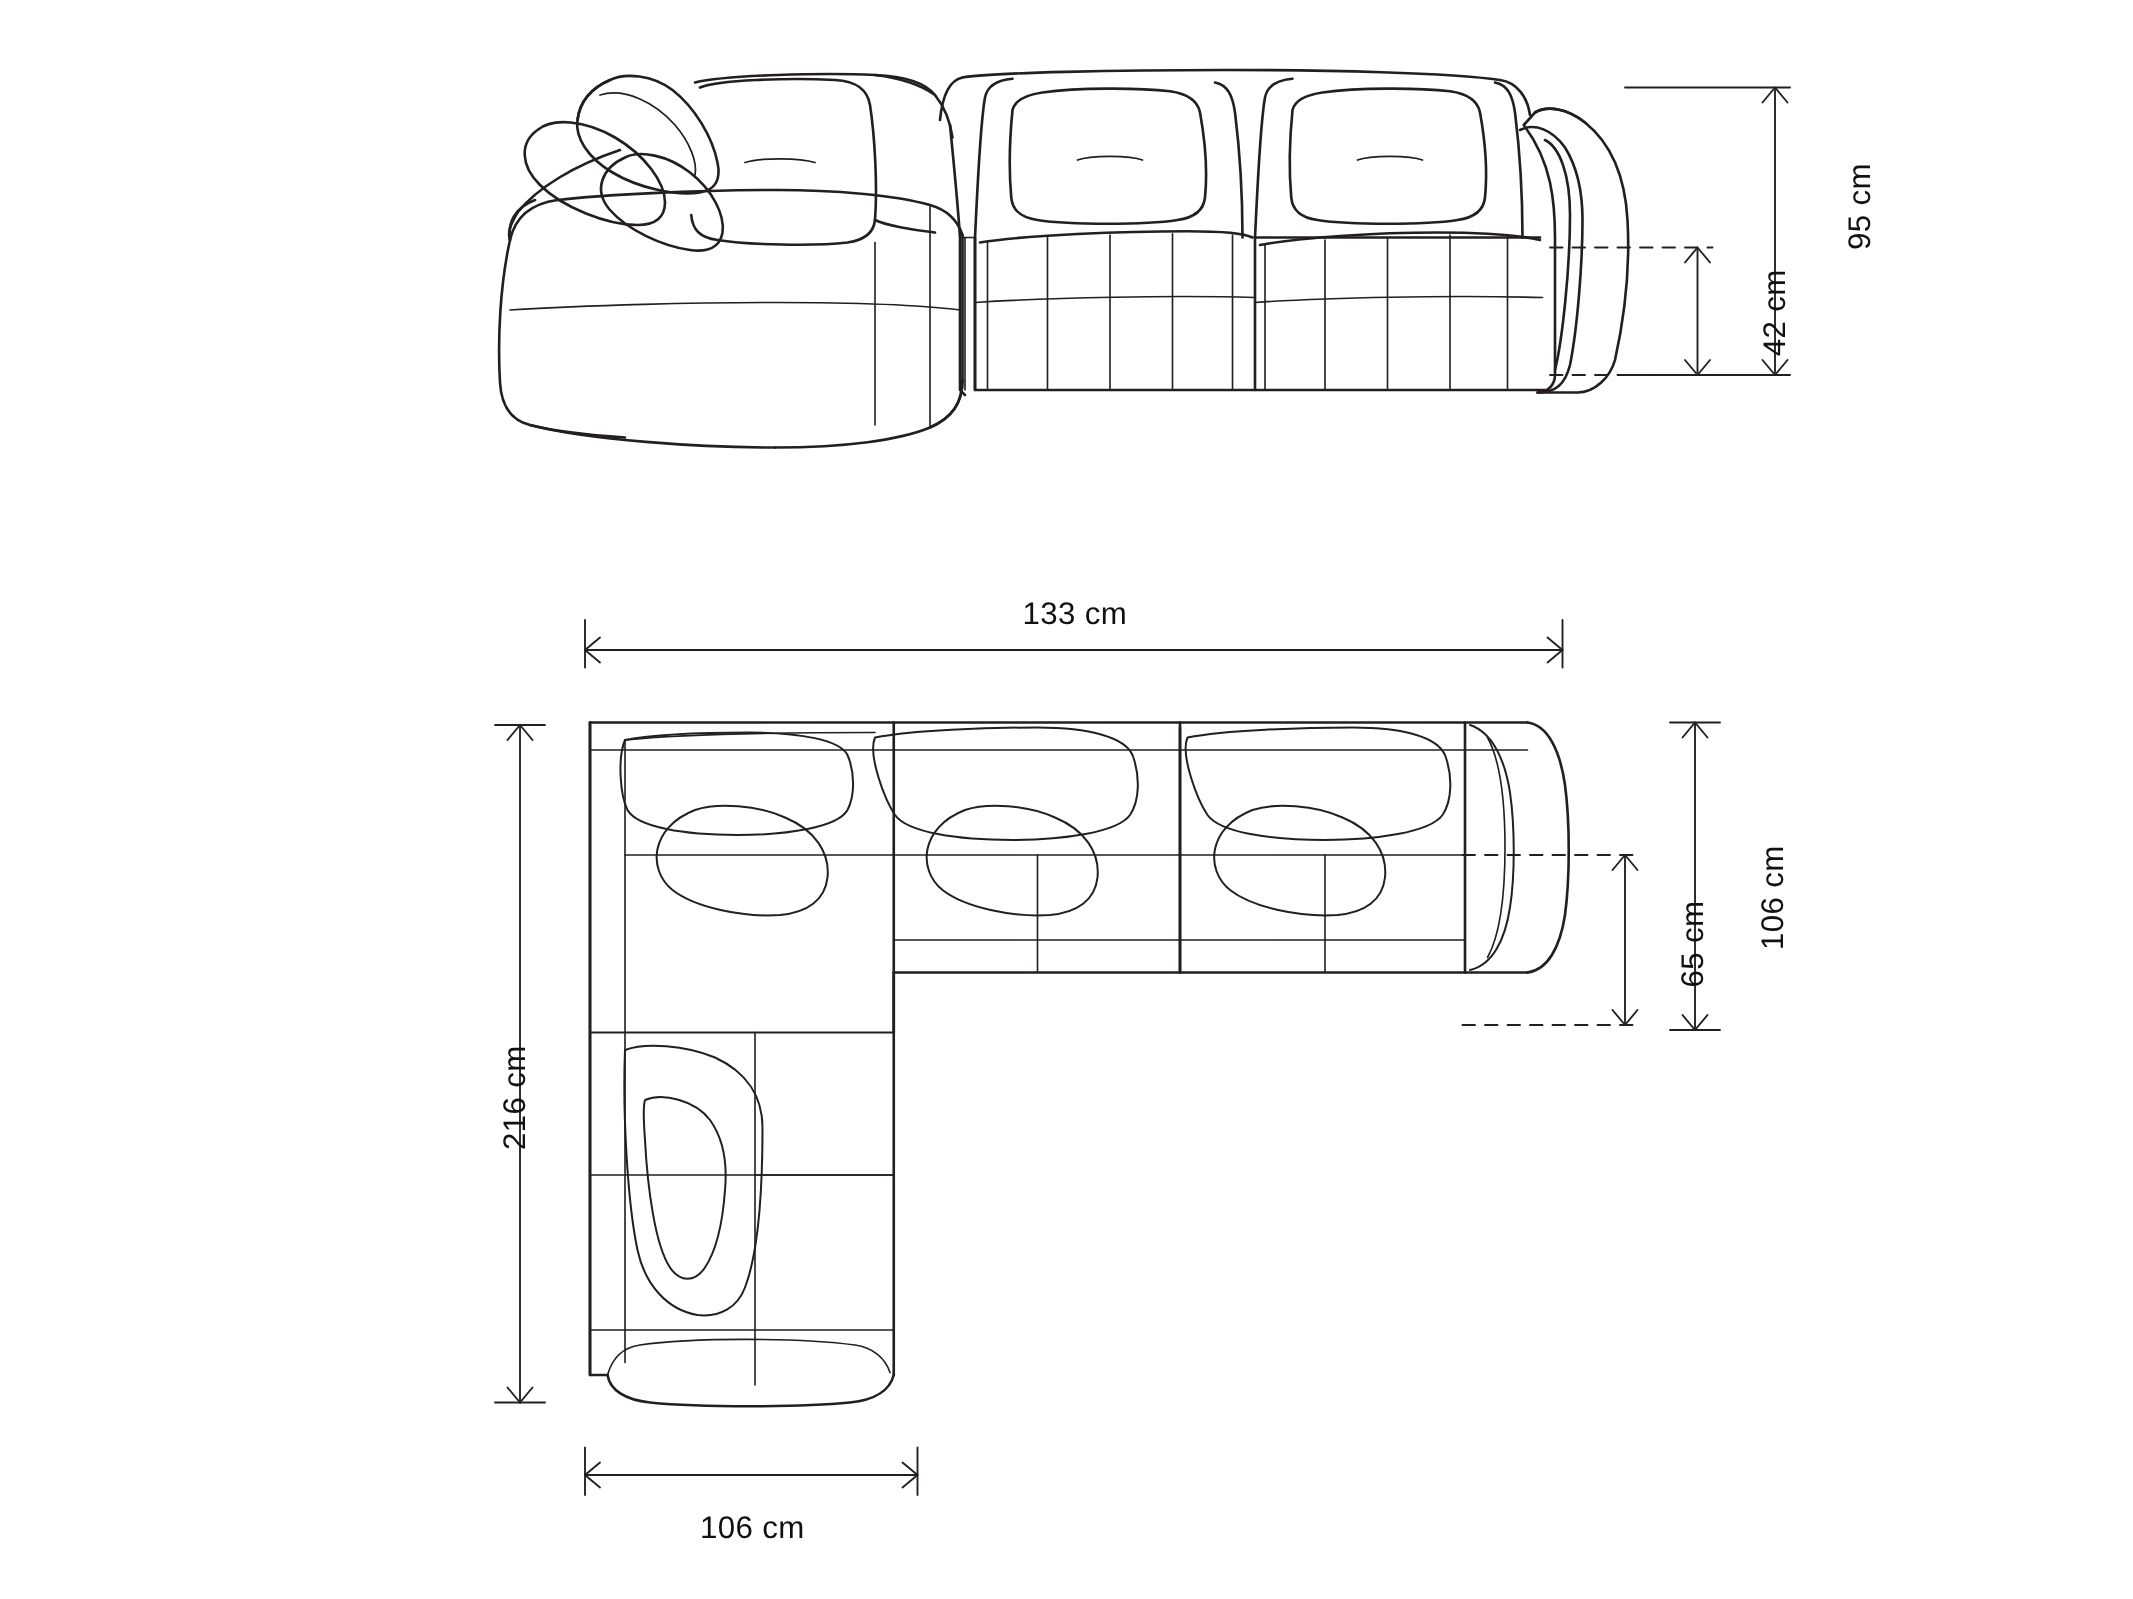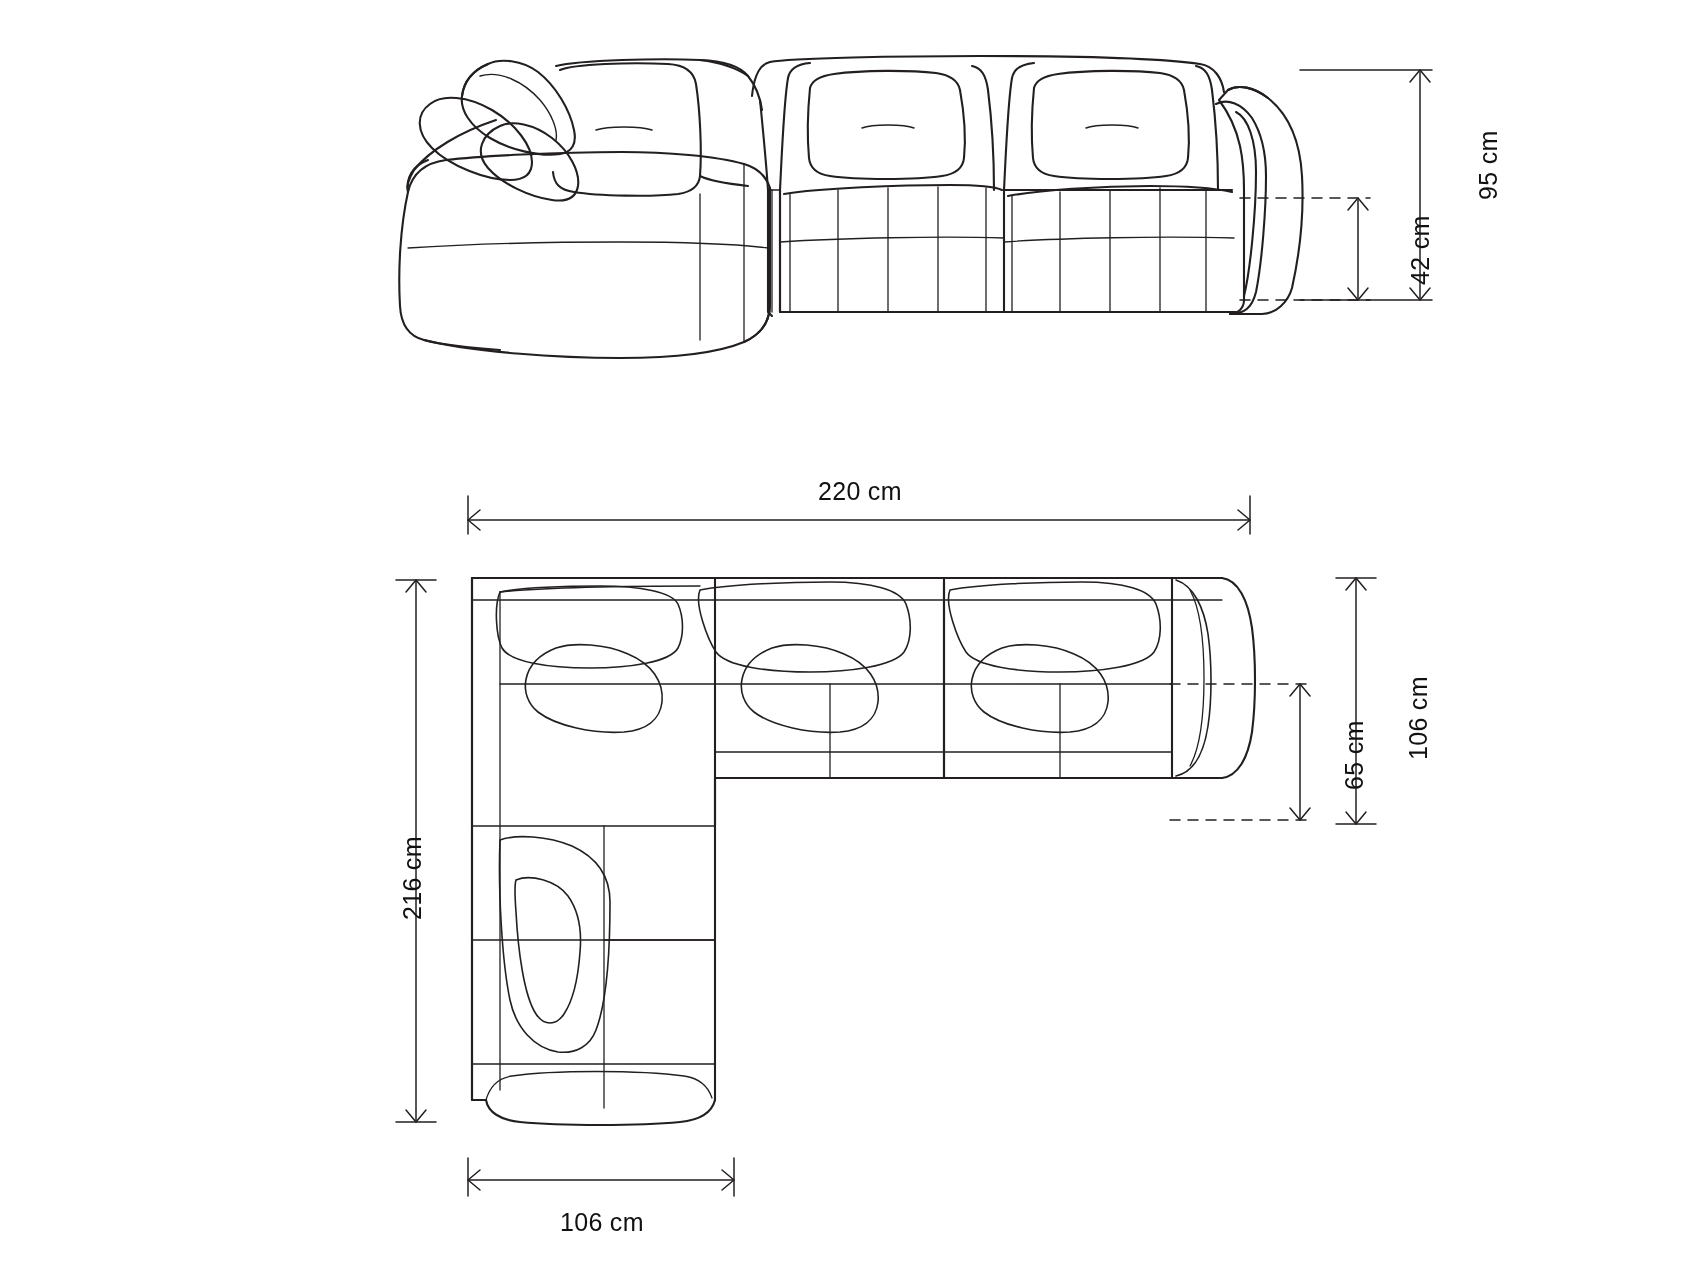--- a/index.html
+++ b/index.html
@@ -258,21 +258,21 @@
         <path d="M468,1158 L468,1196"></path>
         <path d="M734,1158 L734,1196"></path>
       </g>
     </g>
   </svg>
 
   <div class="dim-label vert" style="left:1474px; top:200px;">95 cm</div>
 
   <div class="dim-label vert" style="left:1406px; top:285px;">42 cm</div>
 
-  <div class="dim-label" style="left:818px; top:477px;">220 cm</div>
+  <div class="dim-label" style="left:818px; top:477px;">133 cm</div>
 
   <div class="dim-label vert" style="left:398px; top:920px;">216 cm</div>
 
   <div class="dim-label vert" style="left:1404px; top:760px;">106 cm</div>
 
   <div class="dim-label vert" style="left:1340px; top:790px;">65 cm</div>
 
   <div class="dim-label" style="left:560px; top:1208px;">106 cm</div>
 
 </div>

